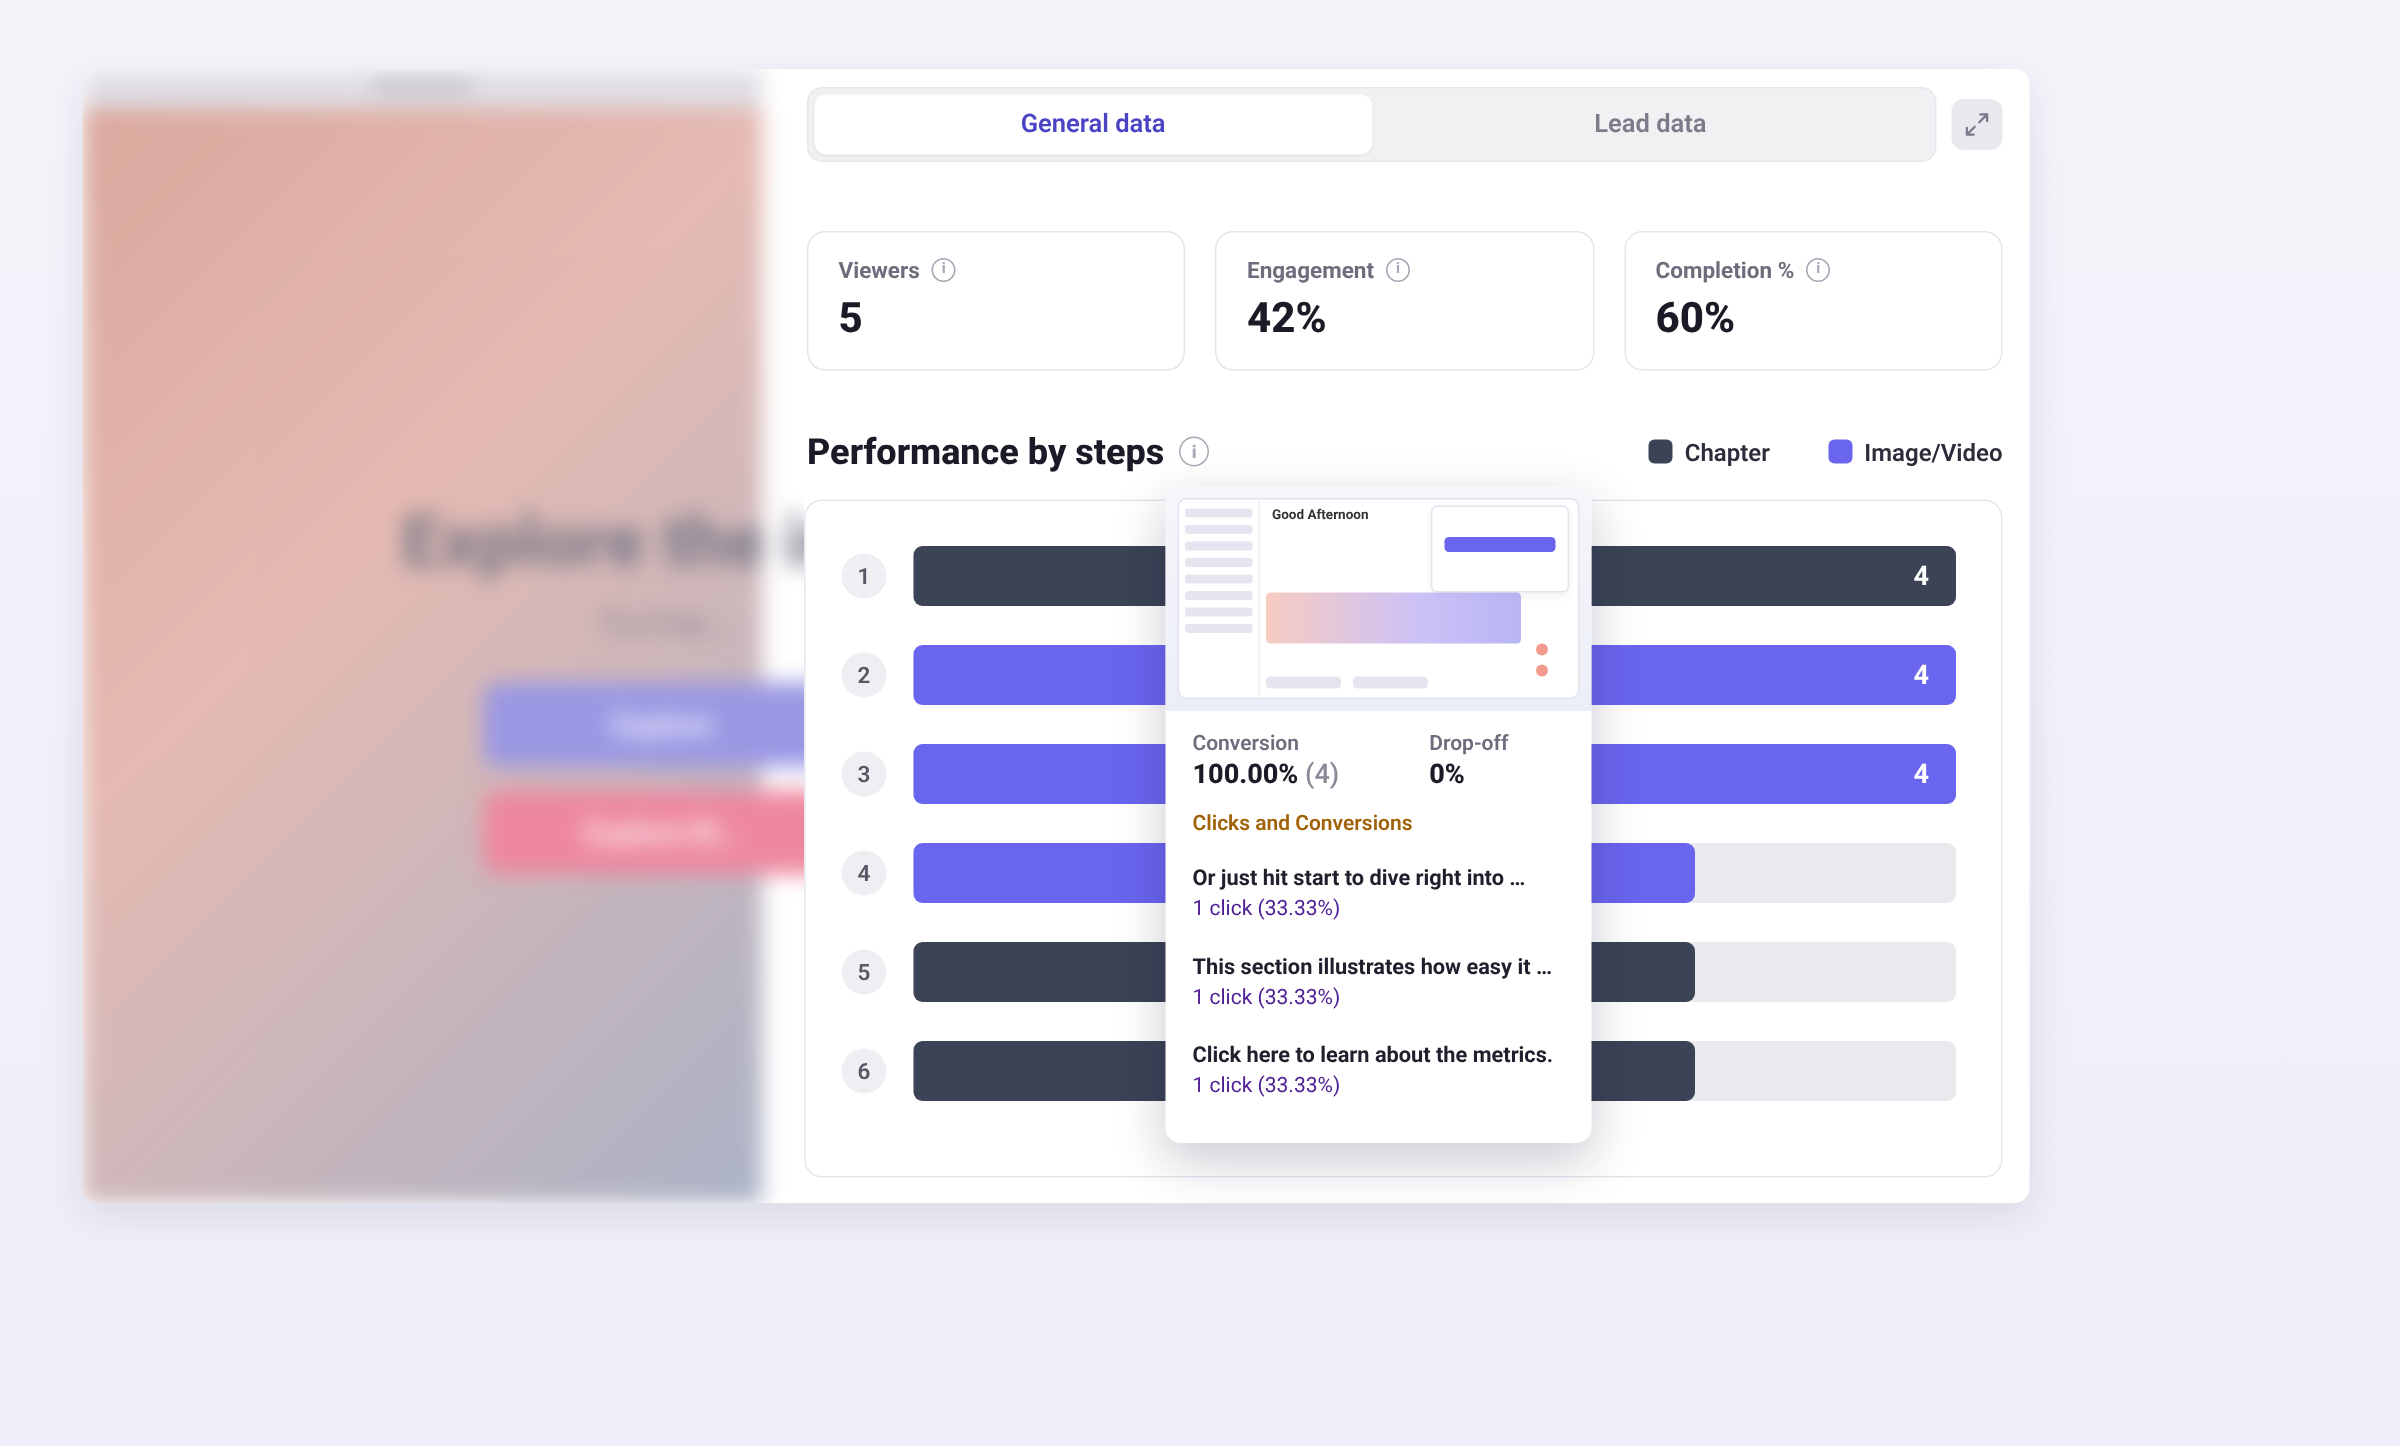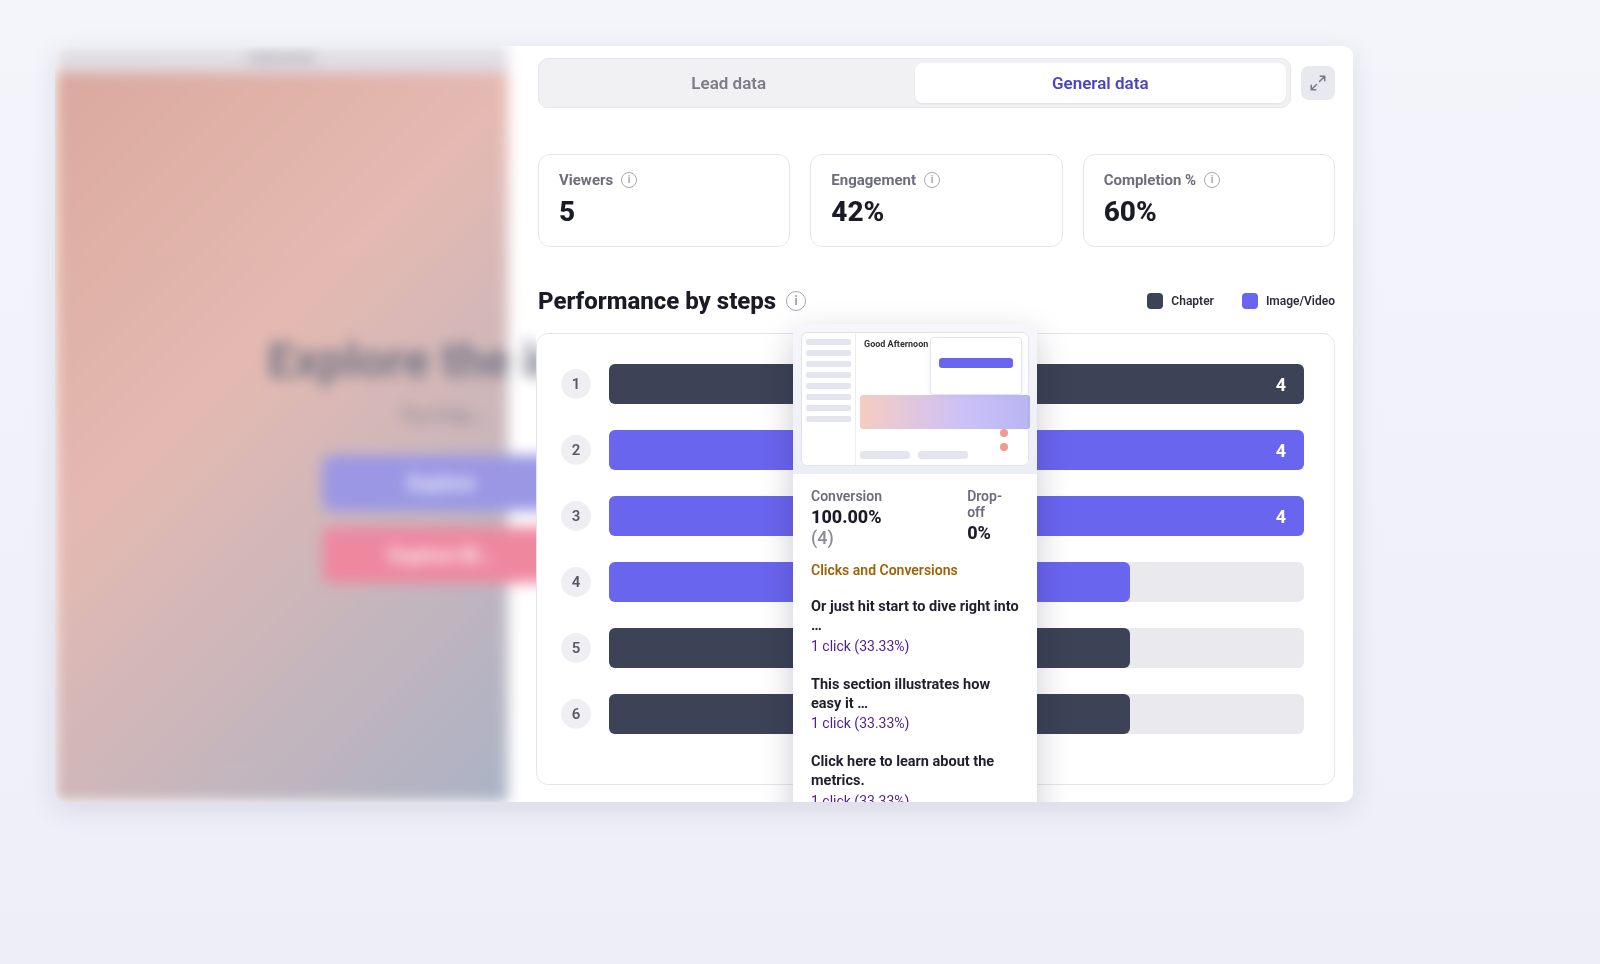--- a/index.html
+++ b/index.html
@@ -175,22 +175,22 @@
   .section-title {
     display: flex;
     align-items: center;
     gap: 10px;
     font-size: 24px;
     font-weight: 800;
     color: #1b1b27;
   }
   .legend {
     display: flex;
-    gap: 28px;
-    font-size: 12px;
+    gap: 39px;
+    font-size: 16px;
     font-weight: 600;
     color: #2c2c3a;
     padding-left: 38px;
   }
   .legend-item { display: flex; align-items: center; gap: 8px; }
   .swatch { width: 16px; height: 16px; border-radius: 4px; }
 
   .chart-box {
     margin-top: 18px;
     border: 1px solid #e5e5ee;
@@ -234,22 +234,22 @@
     font-size: 18px;
     font-weight: 700;
   }
   .fill.navy   { background: #3c4356; }
   .fill.violet { background: #6a65ef; }
 
   
   .popover {
     position: absolute;
     top: -10px;
-    left: 256px;
-    width: 244px;
+    left: 240px;
+    width: 284px;
     background: #fff;
     border-radius: 10px;
     box-shadow: 0 12px 34px rgba(20,20,50,.22);
     overflow: hidden;
     z-index: 5;
   }
   .pop-thumb {
     height: 150px;
     background: linear-gradient(180deg,#f6f6fb,#eceef7);
     padding: 8px;
@@ -306,22 +306,22 @@
         <div class="lp-btn purple">Explore</div>
         <div class="lp-btn pink">Explore Bi…</div>
       </div>
     </div>
   </div>
 
   <div class="right-panel">
 
     <div class="tabs-row">
       <div class="tabs-pill">
+        <div class="tab active">General data</div>
         <div class="tab">Lead data</div>
-        <div class="tab active">General data</div>
       </div>
       <div class="expand-btn">
         <svg viewBox="0 0 24 24" fill="none" stroke-width="2" stroke-linecap="round">
           <path d="M15 3h6v6M9 21H3v-6M21 3l-7 7M3 21l7-7"></path>
         </svg>
       </div>
     </div>
 
     <div class="stats-row">
       <div class="stat-card">

